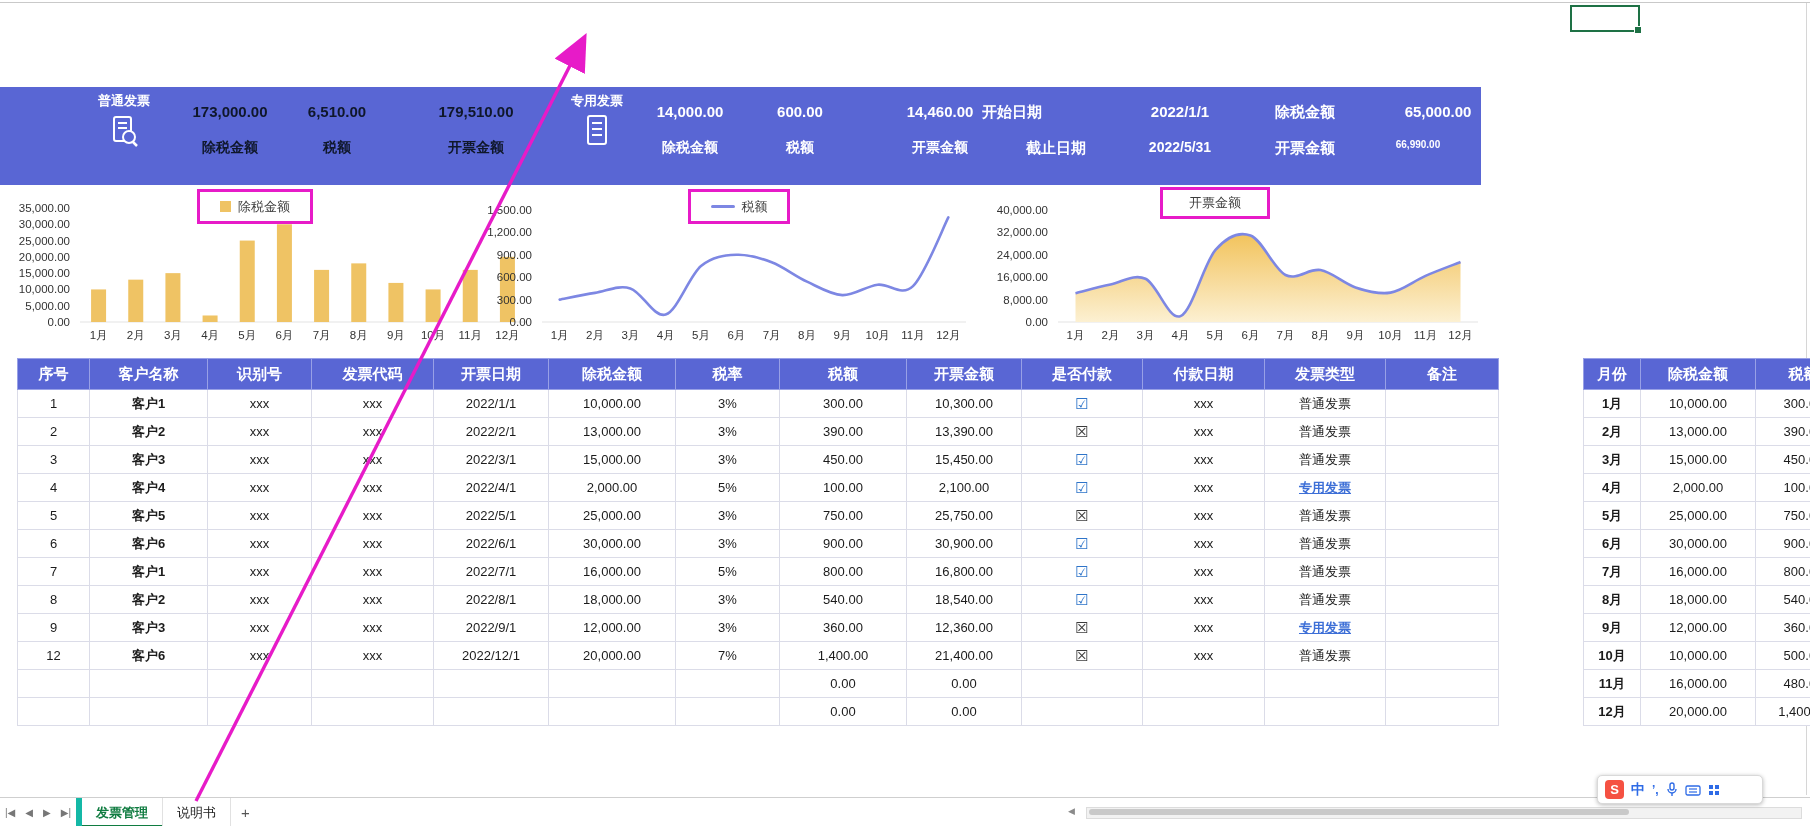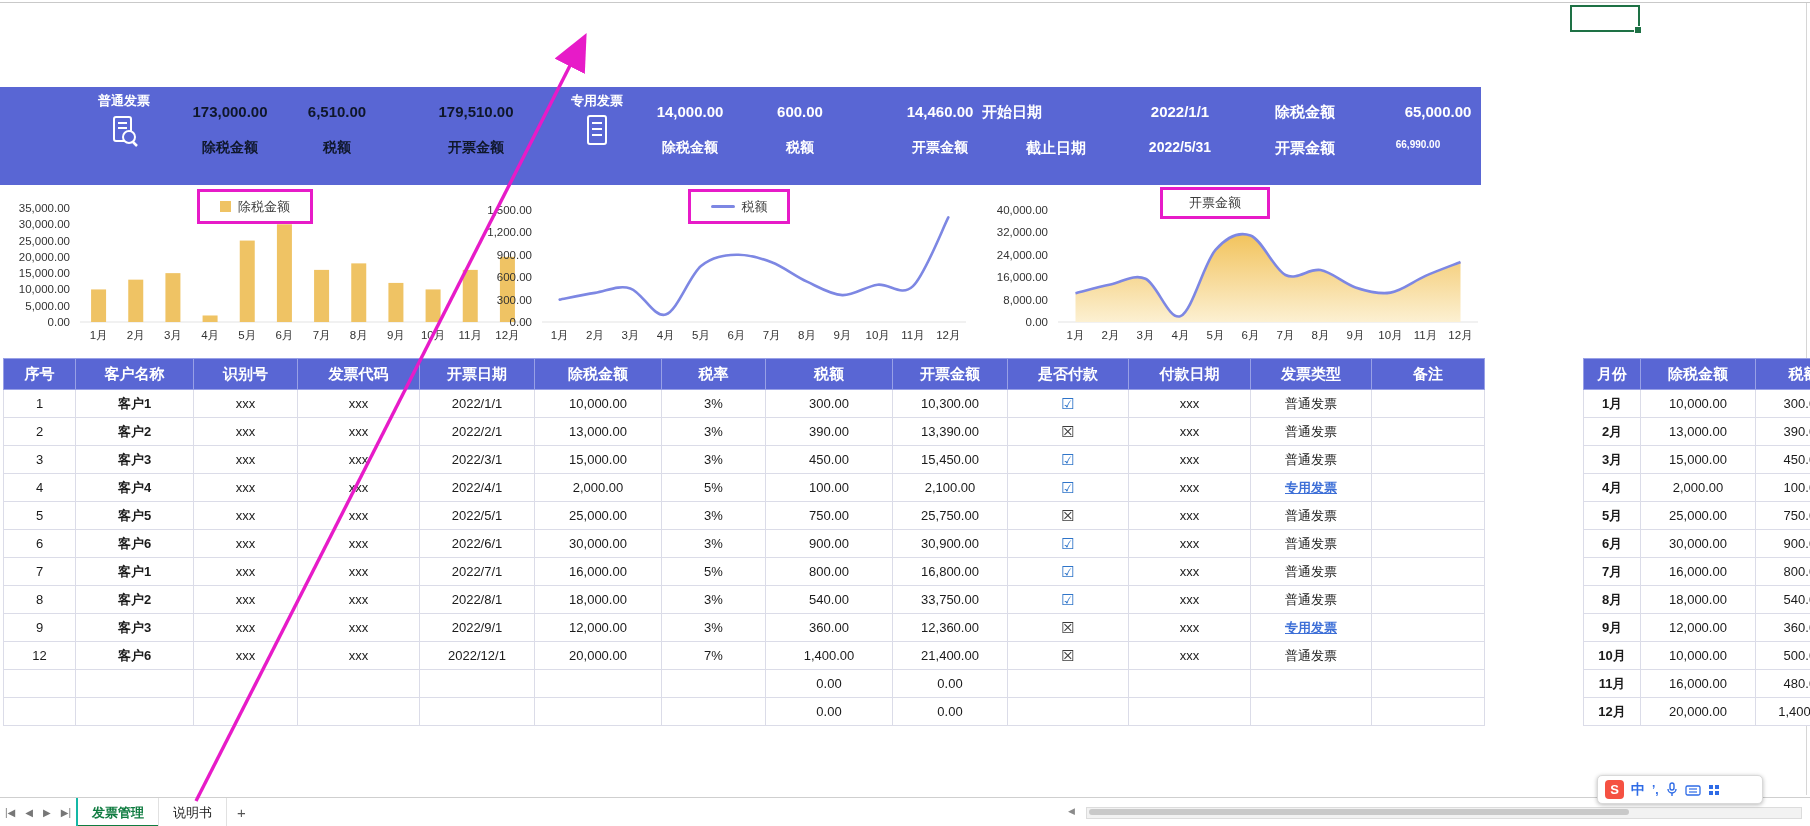--- a/index.html
+++ b/index.html
@@ -28,35 +28,35 @@
   #c1{left:6px;} #c2{left:482px;} #c3{left:986px;}
   .legend{position:absolute;border:3px solid #E71BC8;display:flex;align-items:center;justify-content:center;gap:7px;font-size:13px;color:#3c3c3c;background:transparent;z-index:6;}
   #lg1{left:197px;top:189px;width:110px;height:29px;}
   #lg2{left:688px;top:189px;width:96px;height:29px;}
   #lg3{left:1160px;top:187px;width:104px;height:26px;}
   .sw-bar{width:11px;height:11px;background:#EFC364;display:inline-block;}
   .sw-line{width:24px;height:3px;background:#7D87E3;border-radius:2px;display:inline-block;}
 
   
   table{border-collapse:collapse;table-layout:fixed;background:#fff;}
-  .main{position:absolute;left:3px;top:358px;width:1481px;}
+  .main{position:absolute;left:17px;top:358px;width:1481px;}
   .side{position:absolute;left:1583px;top:358px;width:268px;}
   th{background:#5966D4;color:#fff;font-size:15px;font-weight:bold;height:30px;border:1px solid #98A0E6;padding:0;}
   td{height:27px;border:1px solid #DBDCE8;font-size:13px;text-align:center;color:#1b1b1b;padding:0;overflow:hidden;white-space:nowrap;}
   .bold{font-weight:bold;}
   .special{color:#3D6FD7;font-weight:bold;text-decoration:underline;}
   .chk-t{color:#2E74C9;font-size:15px;line-height:1;}
   .chk-f{color:#3c3c3c;font-size:15px;line-height:1;}
 
   
   .tabbar{position:absolute;left:0;top:797px;width:1810px;height:29px;background:#fff;border-top:1px solid #cfcfcf;display:flex;align-items:center;font-size:13px;z-index:4;}
   .nav{color:#777;font-size:10px;padding:0 5px;cursor:default;}
   .tab{padding:0 14px;height:100%;display:flex;align-items:center;border-right:1px solid #e1e1e1;color:#222;}
   .tab.active{color:#107C41;font-weight:bold;box-shadow:inset 0 -2px 0 #107C41;}
-  .tab.first{border-left:2px solid #14b8a6;}
+  .tab.first{border-left:6px solid #14b8a6;}
   .addtab{padding:0 10px;color:#555;font-size:15px;}
   .hsl{position:absolute;left:1068px;top:8px;color:#8a8a8a;font-size:9px;}
   .htrack{position:absolute;left:1086px;top:9px;width:714px;height:10px;background:#f2f2f2;border:1px solid #dcdcdc;}
   .hthumb{position:absolute;left:2px;top:1px;width:540px;height:6px;background:#c9c9c9;border-radius:3px;}
 
   
   .ime{position:absolute;left:1597px;top:775px;width:150px;height:27px;background:#fff;border:1px solid #d9d9d9;border-radius:5px;box-shadow:0 1px 4px rgba(0,0,0,.28);display:flex;align-items:center;gap:7px;padding:0 7px;z-index:15;}
   .slogo{width:19px;height:19px;background:#F55142;border-radius:4px;color:#fff;font-weight:bold;font-size:13px;display:flex;align-items:center;justify-content:center;}
   .ilang{color:#2E6BE6;font-weight:bold;font-size:14px;}
   .ipunct{color:#2E6BE6;font-size:12px;font-weight:bold;}
@@ -371,21 +371,21 @@
         </tr>
         <tr>
           <td>8</td>
           <td class="bold">客户2</td>
           <td>xxx</td>
           <td>xxx</td>
           <td>2022/8/1</td>
           <td>18,000.00</td>
           <td>3%</td>
           <td>540.00</td>
-          <td>33,750.00</td>
+          <td>18,540.00</td>
           <td><span class="chk-t">☑</span></td>
           <td>xxx</td>
           <td>普通发票</td>
           <td></td>
         </tr>
         <tr>
           <td>9</td>
           <td class="bold">客户3</td>
           <td>xxx</td>
           <td>xxx</td>

